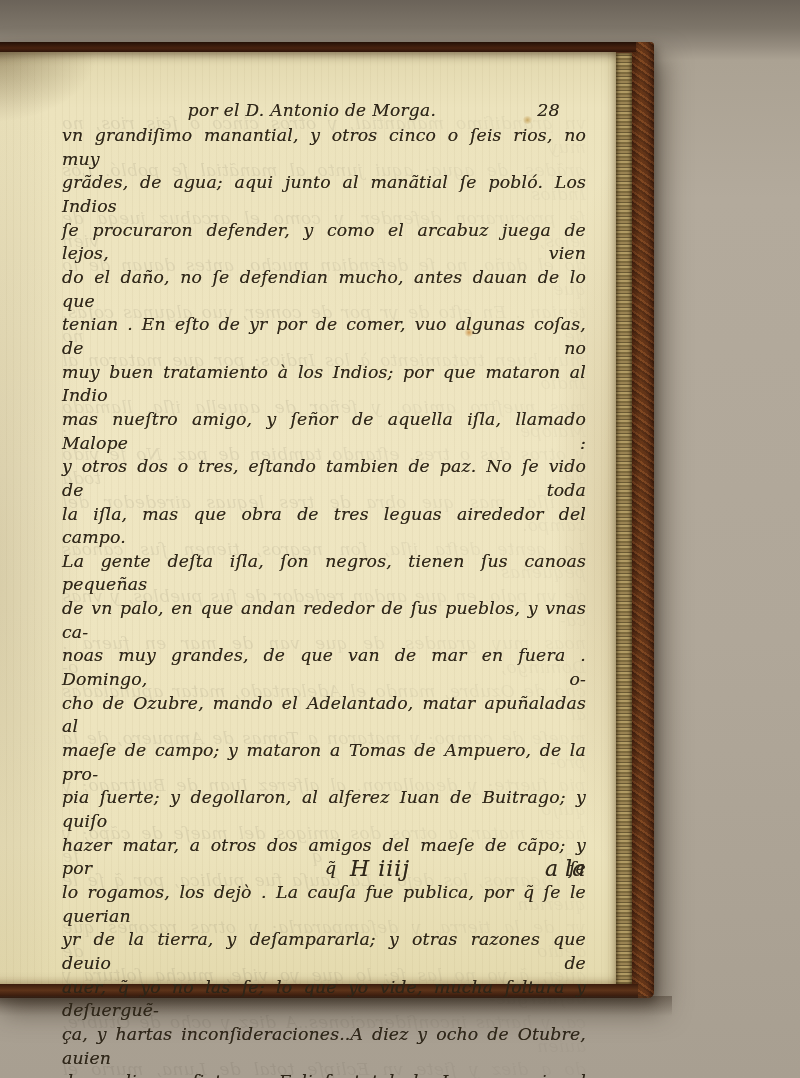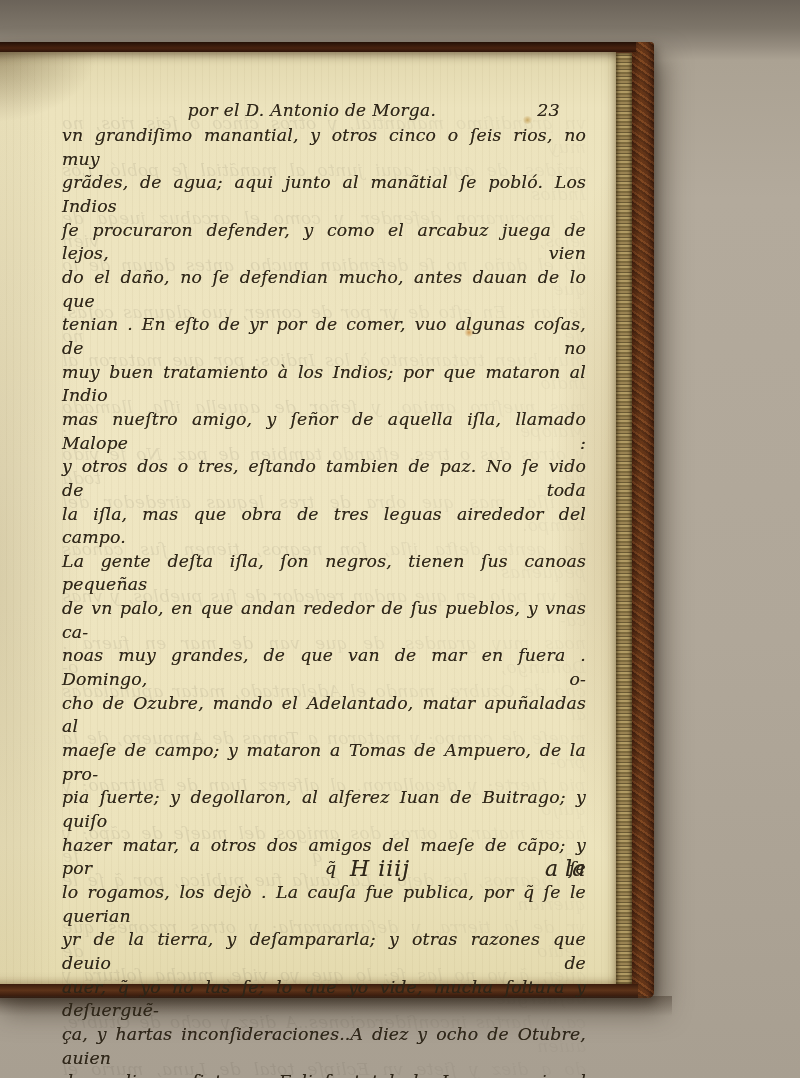--- a/index.html
+++ b/index.html
@@ -132,21 +132,21 @@
       <div class="line">hazer matar, a otros dos amigos del maeſe de cãpo; y por q̃ ſe</div>
       <div class="line">lo rogamos, los dejò . La cauſa fue publica, por q̃ ſe le querian</div>
       <div class="line">yr de la tierra, y deſampararla; y otras razones que deuio de</div>
       <div class="line">auer, q̃ yo no las ſe; lo que yo vide, mucha ſoltura y deſuerguẽ-</div>
       <div class="line">ça, y hartas inconſideraciones..A diez y ocho de Otubre, auien</div>
       <div class="line">do a diez y ſiete vn Eclipſe total de Luna, murio el Adelanta-</div>
     </div>
 
   <div class="header-row print">
     <span class="running-title">por el D. Antonio de Morga.</span>
-    <span class="page-number">23</span>
+    <span class="page-number">28</span>
   </div>
 
   <div class="textlines print" id="body-text">
       <div class="line">vn grandiſimo manantial, y otros cinco o ſeis rios, no muy</div>
       <div class="line">grãdes, de agua; aqui junto al manãtial ſe pobló. Los Indios</div>
       <div class="line">ſe procuraron defender, y como el arcabuz juega de lejos, vien</div>
       <div class="line">do el daño, no ſe defendian mucho, antes dauan de lo que</div>
       <div class="line">tenian . En eſto de yr por de comer, vuo algunas coſas, de no</div>
       <div class="line">muy buen tratamiento à los Indios; por que mataron al Indio</div>
       <div class="line">mas nueſtro amigo, y ſeñor de aquella iſla, llamado Malope :</div>

